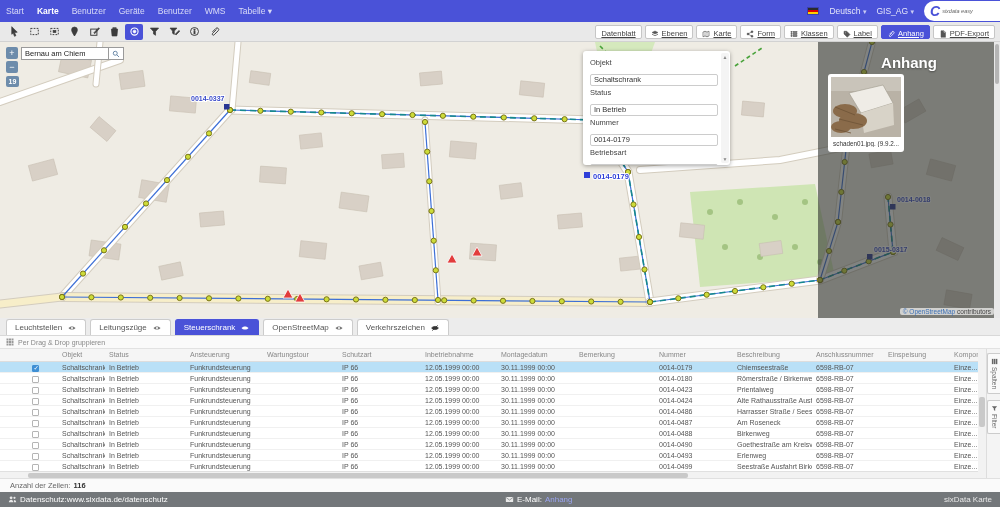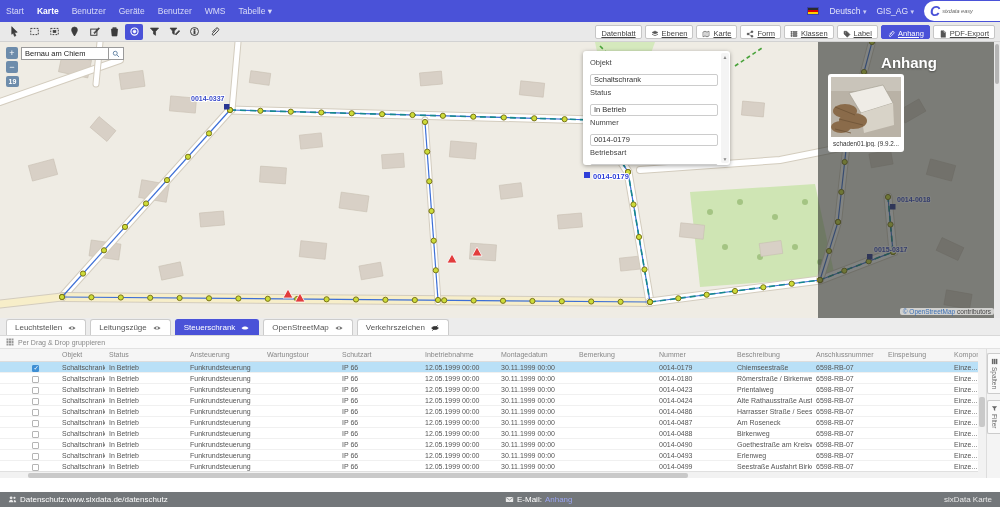--- a/index.html
+++ b/index.html
@@ -809,20 +809,24 @@
         <span>Spalten</span>
       </div>
       <div class="side-tab">
         <svg viewBox="0 0 16 16">
           <path d="M2 3 h12 l-4.5 5 v5.5 l-3-2 v-3.5 z"></path>
         </svg>
         <span>Filter</span>
       </div>
     </div>
 
+  <div class="grid-footer">
+    <span>Anzahl der Zeilen:</span>
+      <b>116</b>
+  </div>
 
   <div class="statusbar">
     <span class="sb-left">
       <svg viewBox="0 0 16 16">
           <circle cx="5.5" cy="5" r="2.5"></circle>
           <path d="M1.5 13 c0-3 2-4.5 4-4.5 s4 1.5 4 4.5 z"></path>
           <circle cx="11.5" cy="5" r="2"></circle>
           <path d="M10.5 8.8 c2.5 0 4 1.5 4 4.2 h-4 z"></path>
         </svg>
       <span>Datenschutz:www.sixdata.de/datenschutz</span>

